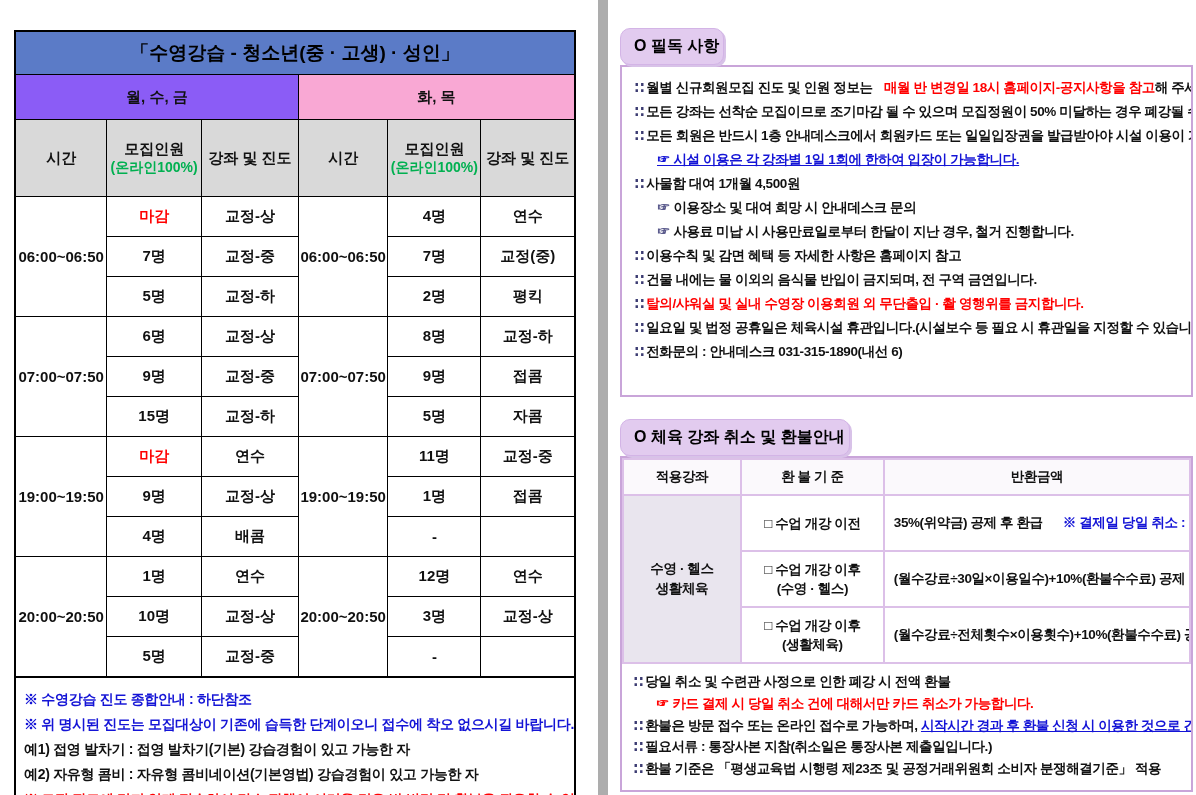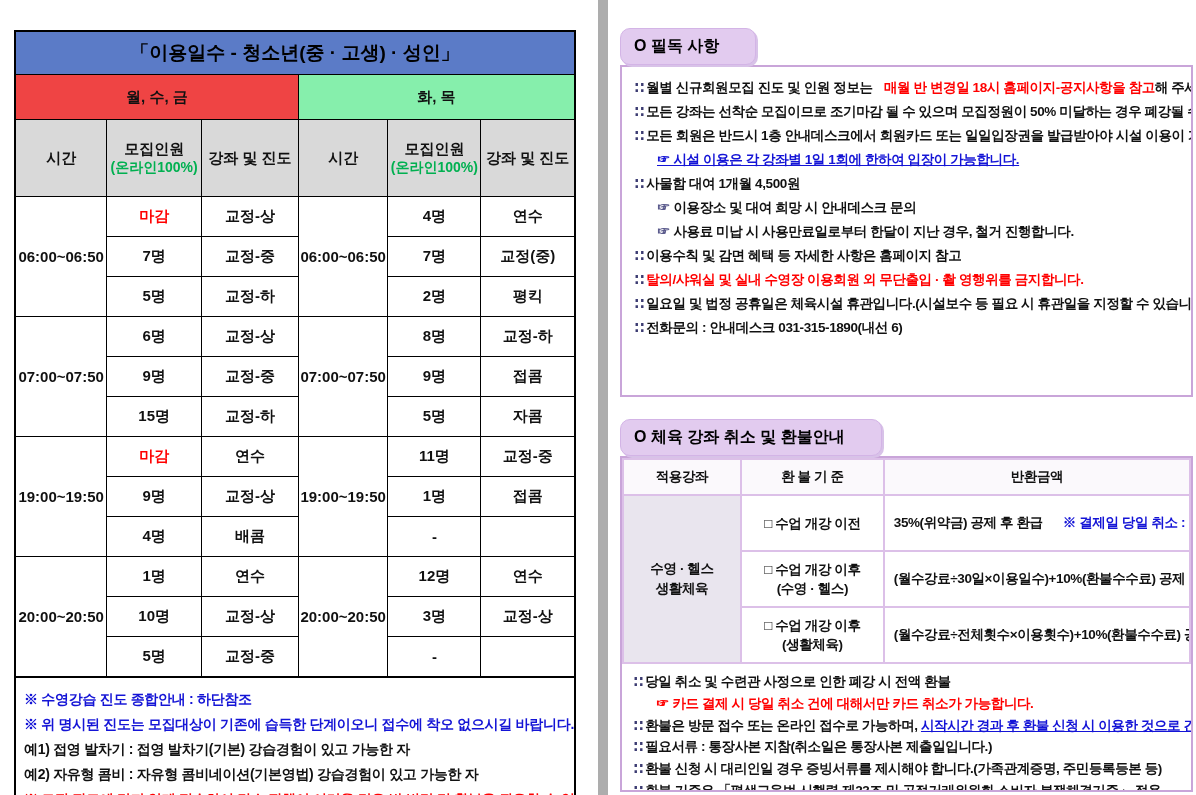--- a/index.html
+++ b/index.html
@@ -7,35 +7,35 @@
     width:1196px;height:795px;position:relative;background:#ffffff;
     font-family:"Liberation Sans",sans-serif;font-weight:bold;color:#111;
     overflow:hidden;
   }
   
   .left-panel{position:absolute;left:14px;top:30px;width:562px;}
   table.main{border-collapse:collapse;width:100%;border:2px solid #000;table-layout:fixed;}
   table.main td{border:1px solid #000;text-align:center;vertical-align:middle;overflow:hidden;}
   .title-row td{background:#5B7BC7;height:40px;font-size:19px;color:#000;border-bottom:2px solid #000;}
   .day-row td{height:42px;font-size:15px;}
-  .day-mwf{background:#ef4444;}
-  .day-tt{background:#86efac;}
+  .day-mwf{background:#8b5cf6;}
+  .day-tt{background:#f9a8d4;}
   .subhead-row td{background:#D9D9D9;height:74px;font-size:15px;border-bottom:2px solid #000;}
   .cap-note{color:#00B050;display:block;font-size:14px;}
   .body-row td{height:37px;font-size:15px;background:#fff;}
   .block-start td{border-top:2px solid #000;}
   .notes-cell{border-top:2px solid #000 !important;text-align:left !important;padding:9px 8px;height:128px;vertical-align:top !important;}
   .fn-line{line-height:25px;font-size:14px;white-space:pre;letter-spacing:-0.3px;}
   
   .divider{position:absolute;left:598px;top:0;width:10px;height:795px;background:#ADADAD;}
   
   .right-panel{position:absolute;left:620px;top:28px;width:573px;}
   .badge{
     display:inline-block;background:#E2CBEF;border:1px solid #D3B4E6;border-radius:10px;
-    padding:7px 36px 7px 13px;font-size:16px;color:#000;margin:0 0 0 0;
+    padding:7px 4px 7px 13px;font-size:16px;color:#000;margin:0 0 0 0;
     box-shadow:2px 2px 0 #D8C2E8;
   }
   .box{border:2px solid #C9A5D9;background:#fff;box-sizing:border-box;overflow:hidden;}
   .box1{height:332px;padding:9px 11px;margin-top:0px;}
   .line{line-height:24px;font-size:13.5px;white-space:pre;letter-spacing:-0.4px;}
   .line.indent{padding-left:24px;}
   .gap1{height:22px;}
   .box2{height:336px;padding:0;margin-top:0px;}
   
   table.refund{border-collapse:collapse;width:100%;table-layout:fixed;}
@@ -56,21 +56,21 @@
     <colgroup>
       <col style="width:16.4%">
         <col style="width:16.9%">
         <col style="width:17.3%">
       <col style="width:16.0%">
         <col style="width:16.6%">
         <col style="width:16.8%">
     </colgroup>
     <tbody>
         <tr class="title-row">
-      <td colspan="6">「이용일수 - 청소년(중 · 고생) · 성인」</td>
+      <td colspan="6">「수영강습 - 청소년(중 · 고생) · 성인」</td>
     </tr>
     <tr class="day-row">
       <td colspan="3" class="day-mwf">월, 수, 금</td>
       <td colspan="3" class="day-tt">화, 목</td>
     </tr>
     <tr class="subhead-row">
       <td>시간</td>
       <td>
         <span>모집인원</span>
         <span class="cap-note">(온라인100%)</span>
@@ -188,20 +188,21 @@
   <div class="badge">O 필독 사항</div>
   <div class="box box1">
     <div class="line"><span style="color: rgb(60, 60, 114);">∷ </span><span>월별 신규회원모집 진도 및 인원 정보는 </span><span style="color: rgb(255, 0, 0); padding-left: 8px;">매월 반 변경일 18시 홈페이지-공지사항을 참고</span><span>해 주세요.</span></div>
     <div class="line"><span style="color: rgb(60, 60, 114);">∷ </span><span>모든 강좌는 선착순 모집이므로 조기마감 될 수 있으며 모집정원이 50% 미달하는 경우 폐강될 수 있습니다.</span></div>
     <div class="line"><span style="color: rgb(60, 60, 114);">∷ </span><span>모든 회원은 반드시 1층 안내데스크에서 회원카드 또는 일일입장권을 발급받아야 시설 이용이 가능합니다.</span></div>
     <div class="line indent"><span style="color: rgb(20, 20, 214); text-decoration: underline;">☞ 시설 이용은 각 강좌별 1일 1회에 한하여 입장이 가능합니다.</span></div>
     <div class="line"><span style="color: rgb(60, 60, 114);">∷ </span><span>사물함 대여 1개월 4,500원</span></div>
     <div class="line indent"><span style="color: rgb(90, 90, 140);">☞ </span><span>이용장소 및 대여 희망 시 안내데스크 문의</span></div>
     <div class="line indent"><span style="color: rgb(90, 90, 140);">☞ </span><span>사용료 미납 시 사용만료일로부터 한달이 지난 경우, 철거 진행합니다.</span></div>
     <div class="line"><span style="color: rgb(60, 60, 114);">∷ </span><span>이용수칙 및 감면 혜택 등 자세한 사항은 홈페이지 참고</span></div>
+    <div class="line"><span style="color: rgb(60, 60, 114);">∷ </span><span>건물 내에는 물 이외의 음식물 반입이 금지되며, 전 구역 금연입니다.</span></div>
     <div class="line"><span style="color: rgb(60, 60, 114);">∷ </span><span style="color: rgb(255, 0, 0);">탈의/샤워실 및 실내 수영장 이용회원 외 무단출입 · 촬 영행위를 금지합니다.</span></div>
     <div class="line"><span style="color: rgb(60, 60, 114);">∷ </span><span>일요일 및 법정 공휴일은 체육시설 휴관입니다.(시설보수 등 필요 시 휴관일을 지정할 수 있습니다.)</span></div>
     <div class="line"><span style="color: rgb(60, 60, 114);">∷ </span><span>전화문의 : 안내데스크 031-315-1890(내선 6)</span></div>
   </div>
 
   <div class="gap1"></div>
 
   <div class="badge">O 체육 강좌 취소 및 환불안내</div>
   <div class="box box2">
     <table class="refund">
@@ -240,17 +241,16 @@
         </td>
         <td class="amount-cell"><span>(월수강료÷전체횟수×이용횟수)+10%(환불수수료) 공제 후 환급</span></td>
       </tr>
     </tbody>
       </table>
     <div class="box2-notes">
       <div class="line"><span style="color: rgb(60, 60, 114);">∷ </span><span>당일 취소 및 수련관 사정으로 인한 폐강 시 전액 환불</span></div>
       <div class="line indent"><span style="color: rgb(255, 0, 0);">☞ 카드 결제 시 당일 취소 건에 대해서만 카드 취소가 가능합니다.</span></div>
       <div class="line"><span style="color: rgb(60, 60, 114);">∷ </span><span>환불은 방문 접수 또는 온라인 접수로 가능하며, </span><span style="color: rgb(20, 20, 214); text-decoration: underline;">시작시간 경과 후 환불 신청 시 이용한 것으로 간주함</span></div>
       <div class="line"><span style="color: rgb(60, 60, 114);">∷ </span><span>필요서류 : 통장사본 지참(취소일은 통장사본 제출일입니다.)</span></div>
-      <div class="line"><span style="color: rgb(60, 60, 114);">∷ </span><span>환불 신청 시 대리인일 경우 증빙서류를 제시해야 합니다.(가족관계증명, 주민등록등본 등)</span></div>
       <div class="line"><span style="color: rgb(60, 60, 114);">∷ </span><span>환불 기준은 「평생교육법 시행령 제23조 및 공정거래위원회 소비자 분쟁해결기준」 적용</span></div>
     </div>
   </div>
 </div>
 
 </body></html>

